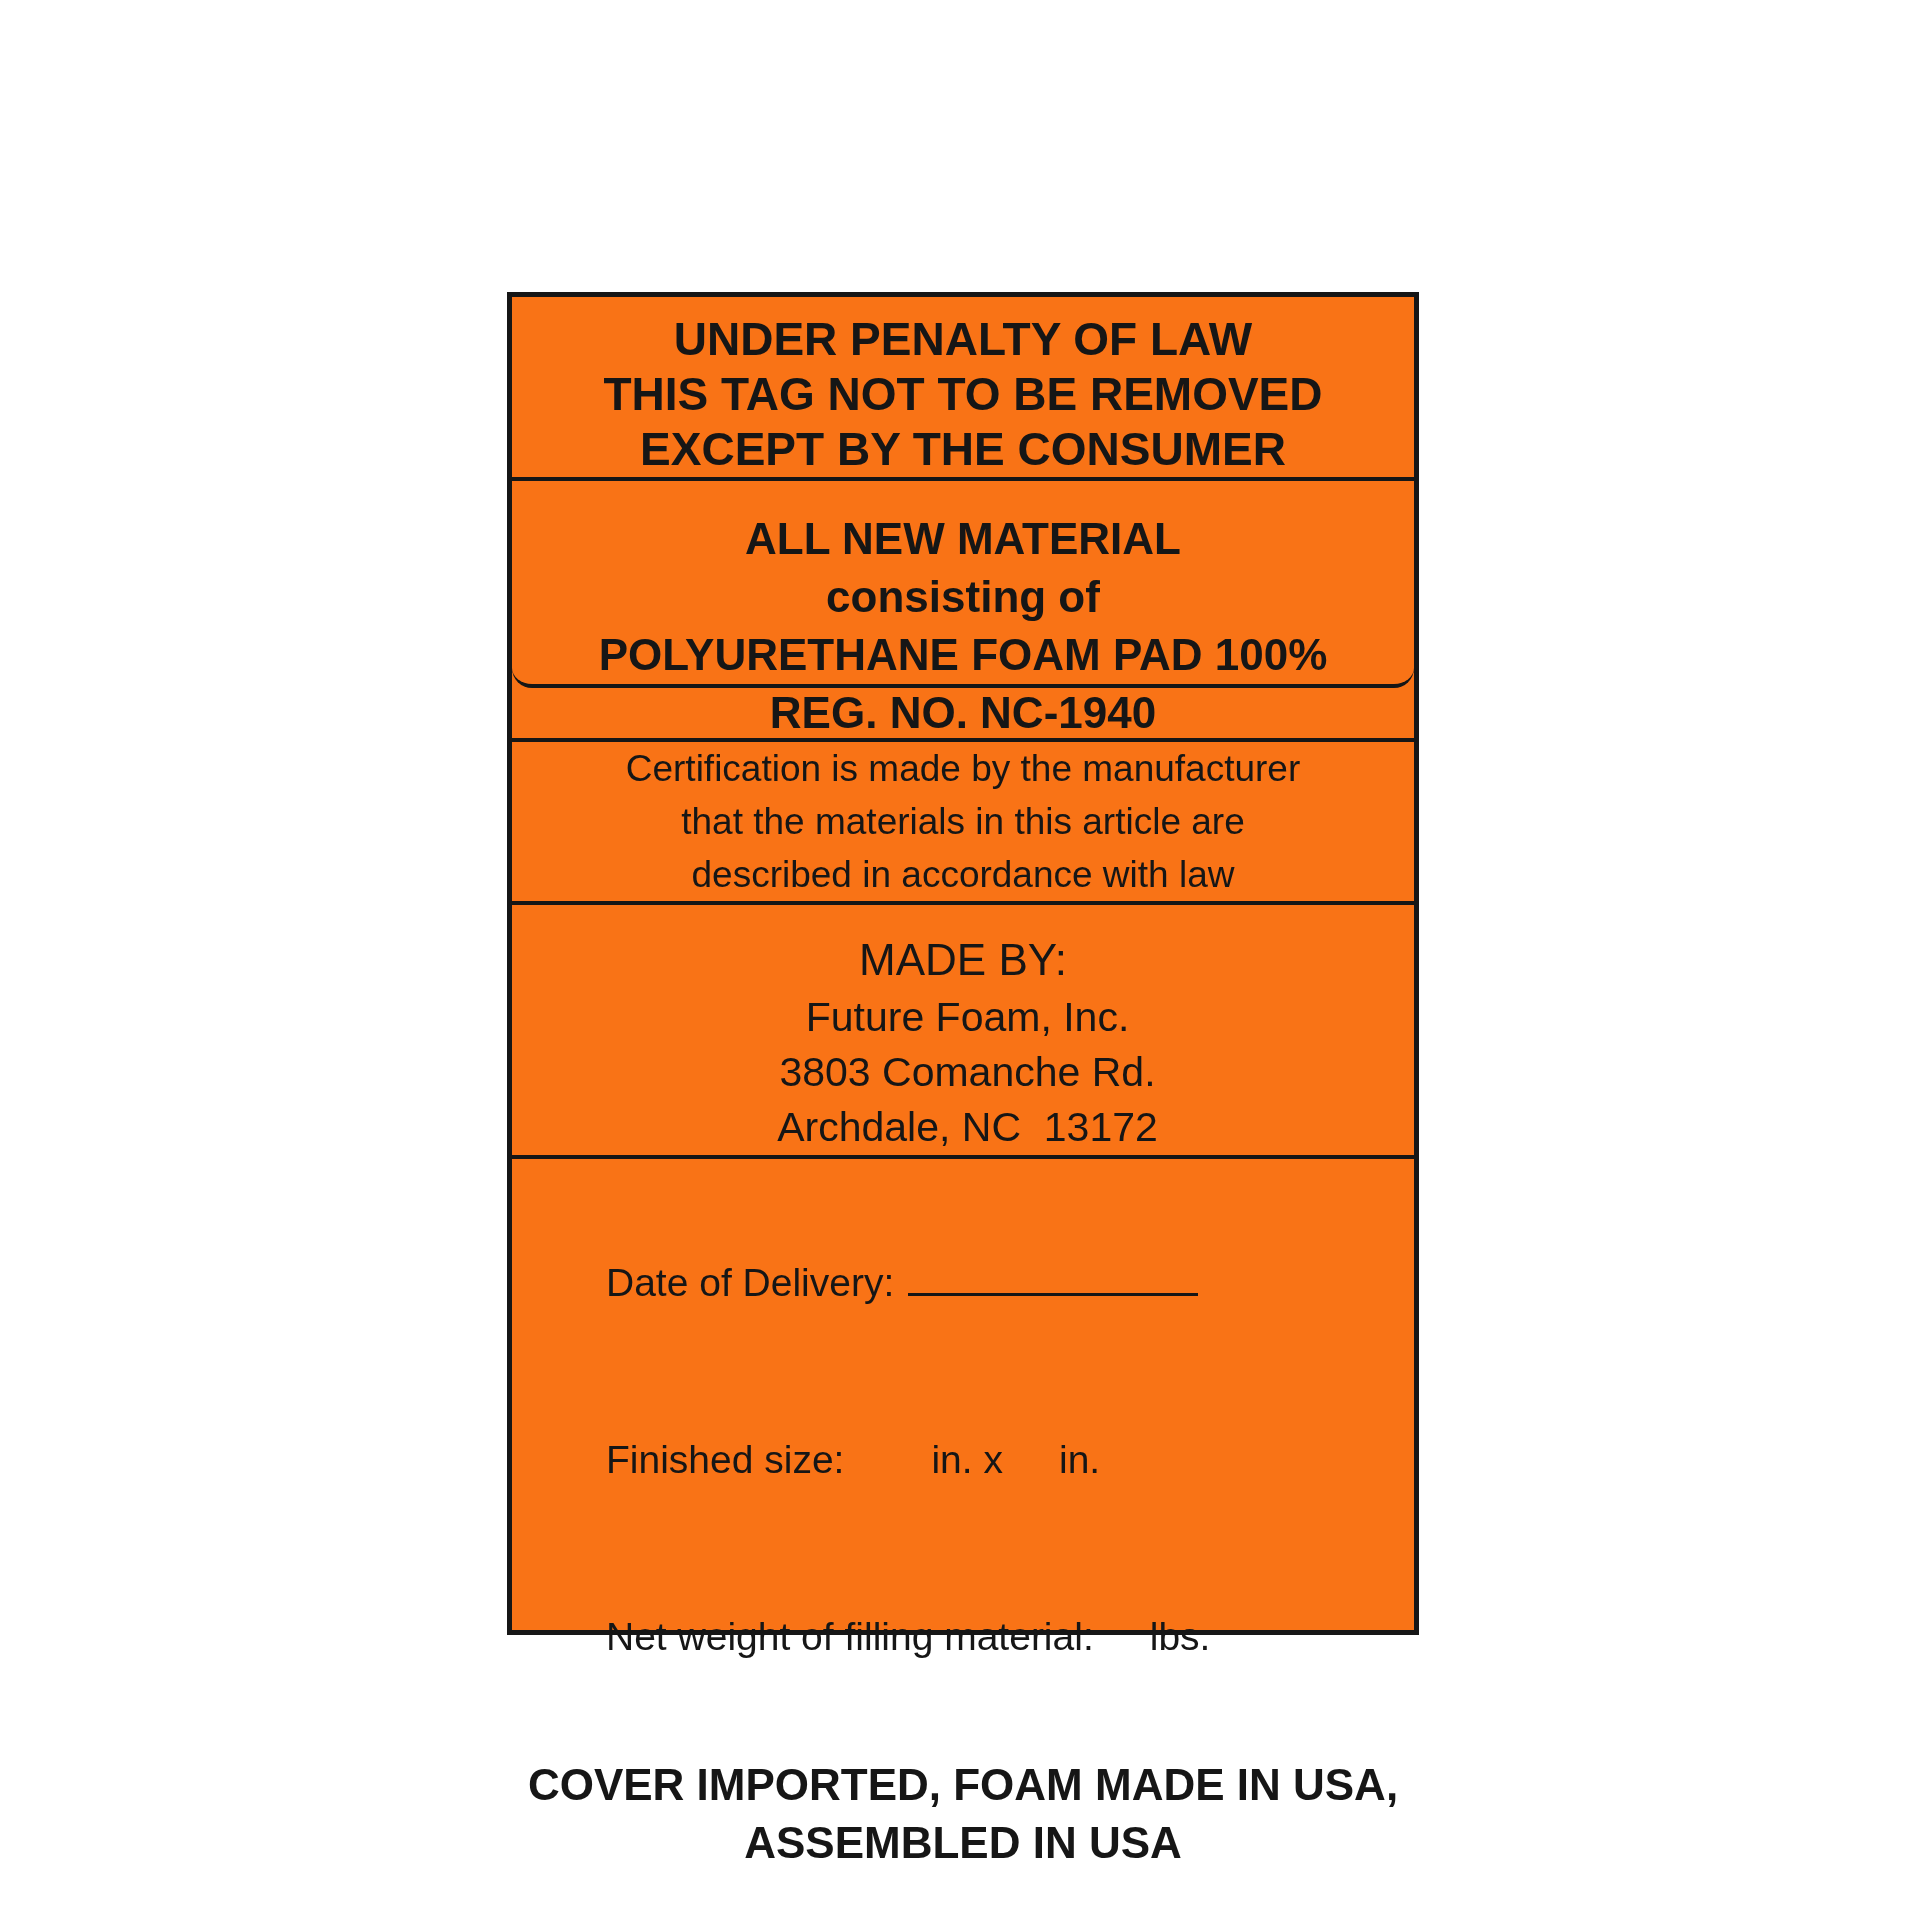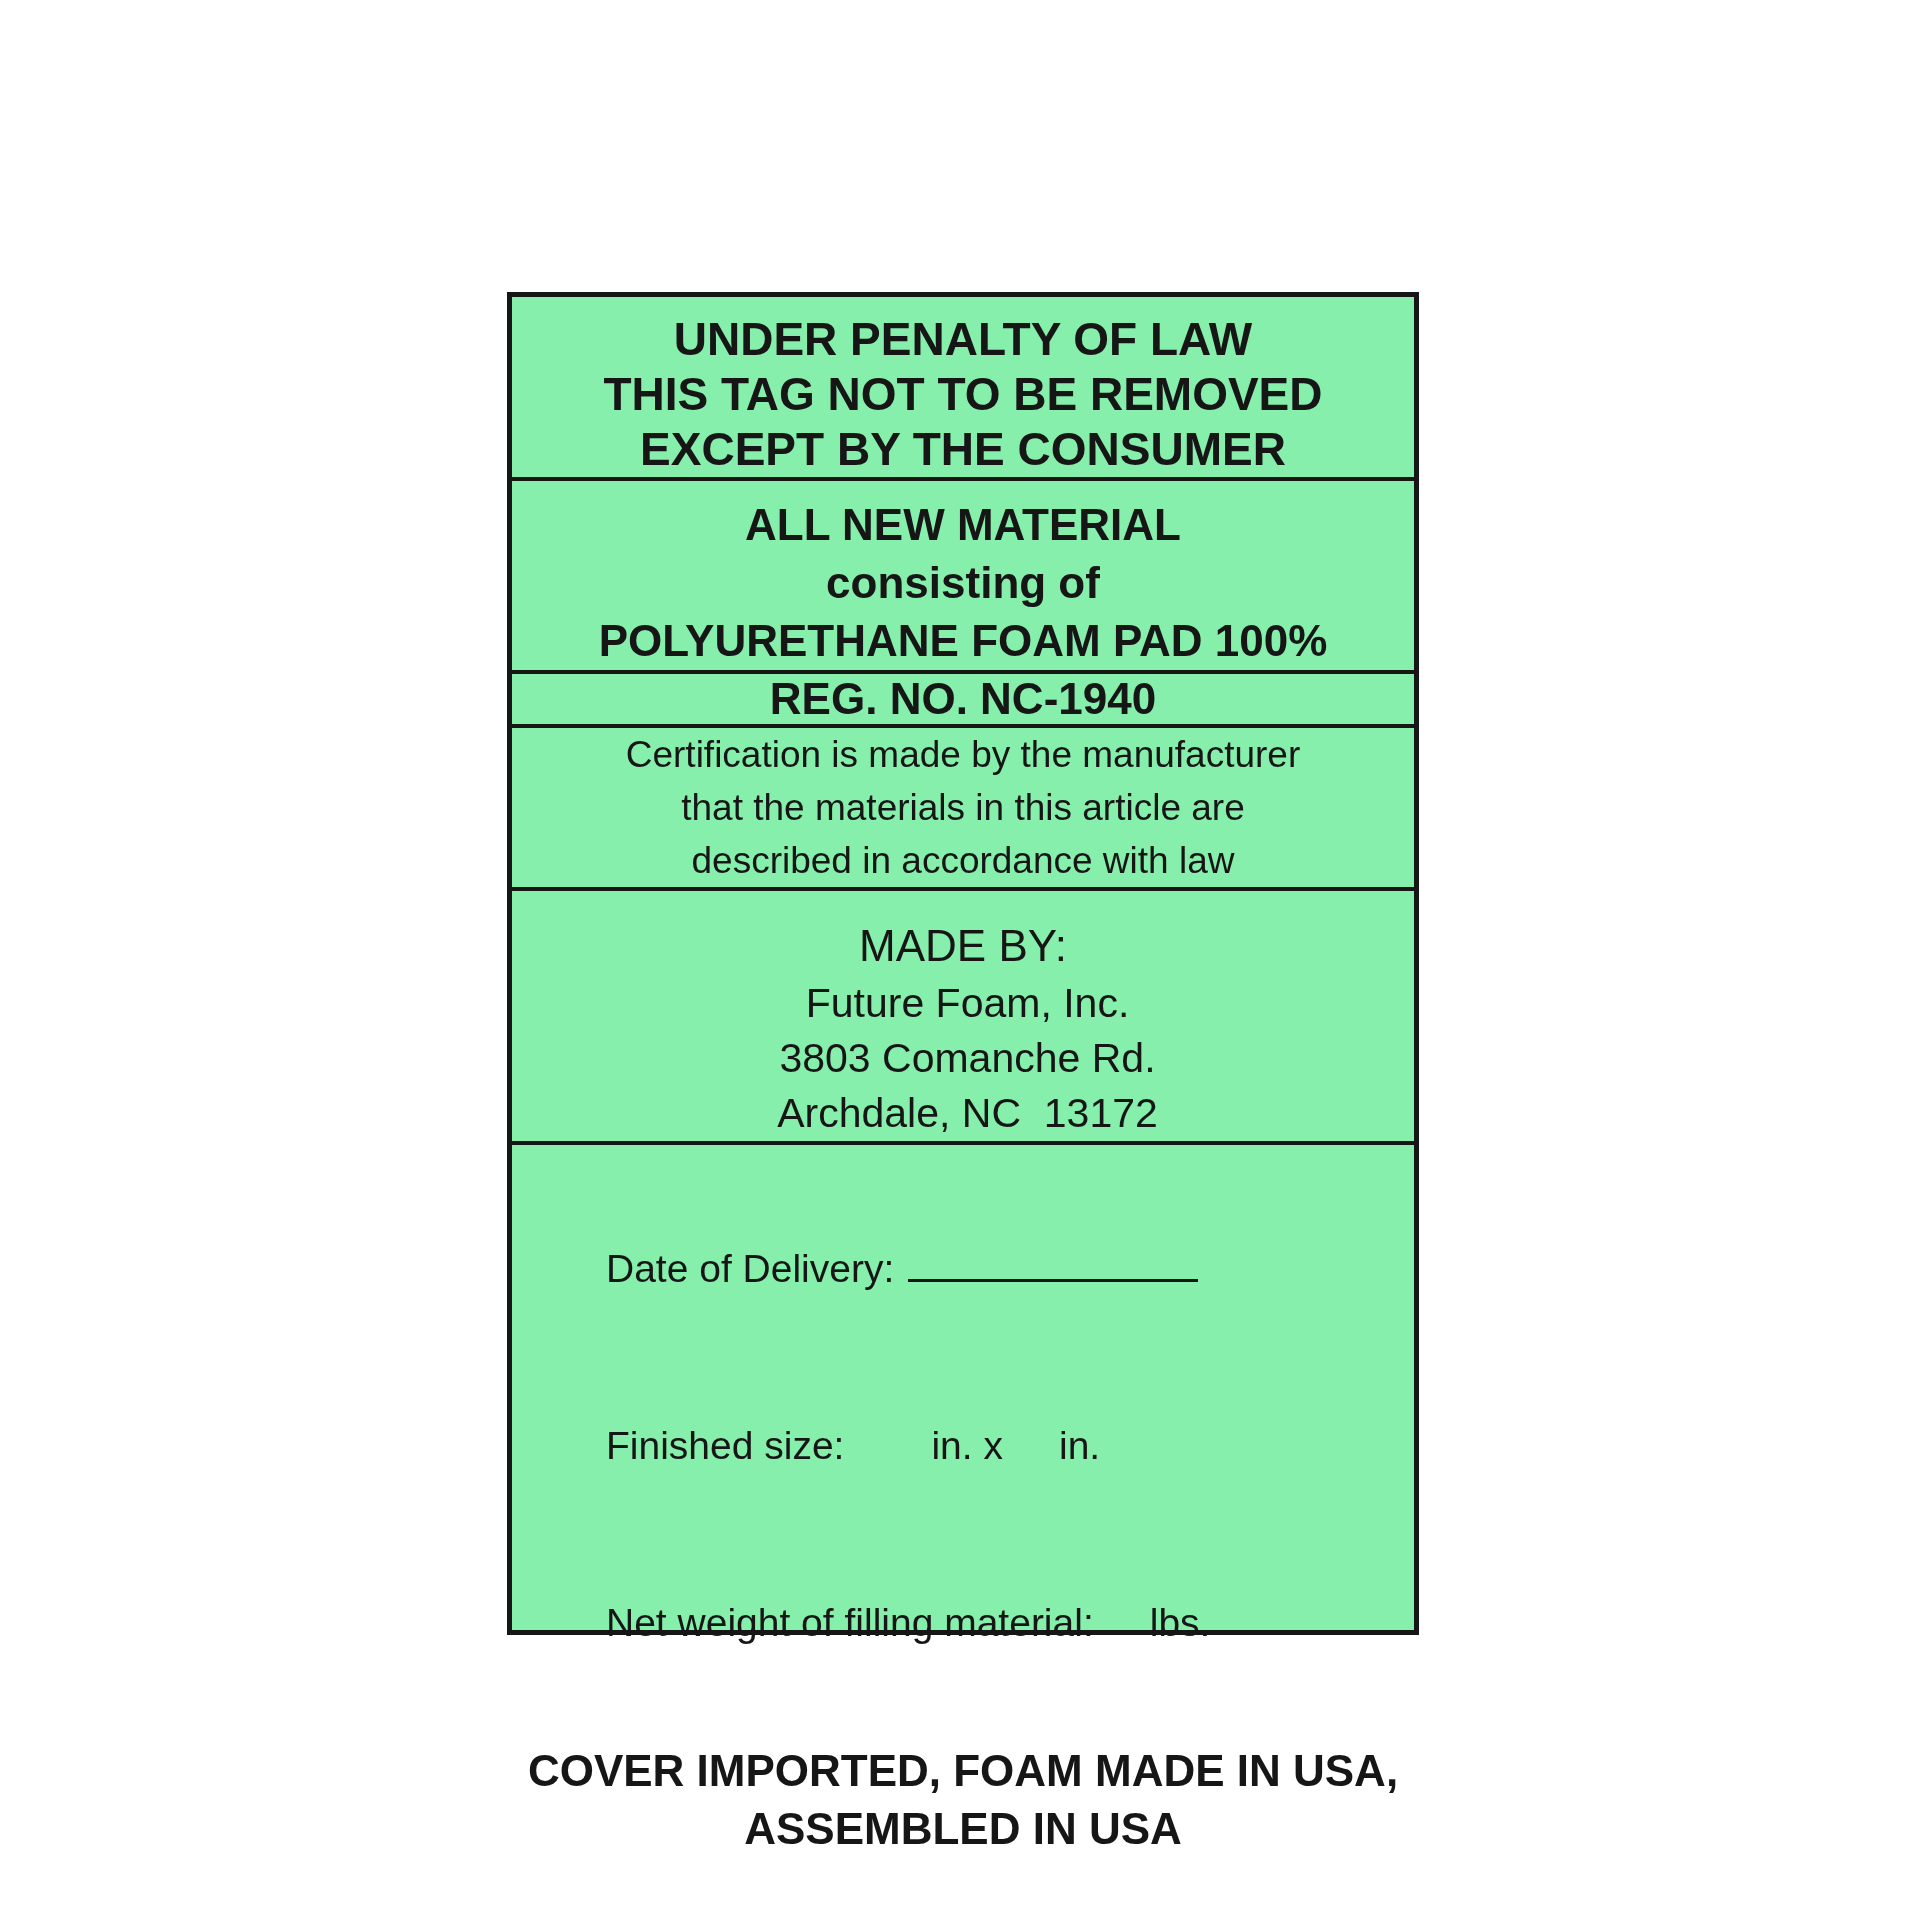--- a/index.html
+++ b/index.html
@@ -12,21 +12,21 @@
     color: #161616;
   }
   .label-card {
     position: absolute;
     left: 507px;
     top: 292px;
     width: 912px;
     height: 1343px;
     box-sizing: border-box;
     border: 5.8px solid #161616;
-    background: #86efac;
+    background: #f97316;
     display: flex;
     flex-direction: column;
   }
   .section {
     box-sizing: border-box;
     width: 100%;
     text-align: center;
   }
   .divided { border-bottom: 4.8px solid #161616; }
 
@@ -36,21 +36,22 @@
   }
   .sec-penalty .line {
     font-weight: bold;
     font-size: 46px;
     line-height: 55px;
     letter-spacing: 0px;
   }
 
   .sec-material {
     height: 222px;
-    padding-top: 15px;
+    padding-top: 29px;
+    border-radius: 20px;
   }
   .sec-material .line {
     font-weight: bold;
     font-size: 44px;
     line-height: 58px;
   }
 
   .sec-reg {
     height: 102px;
     display: flex;

